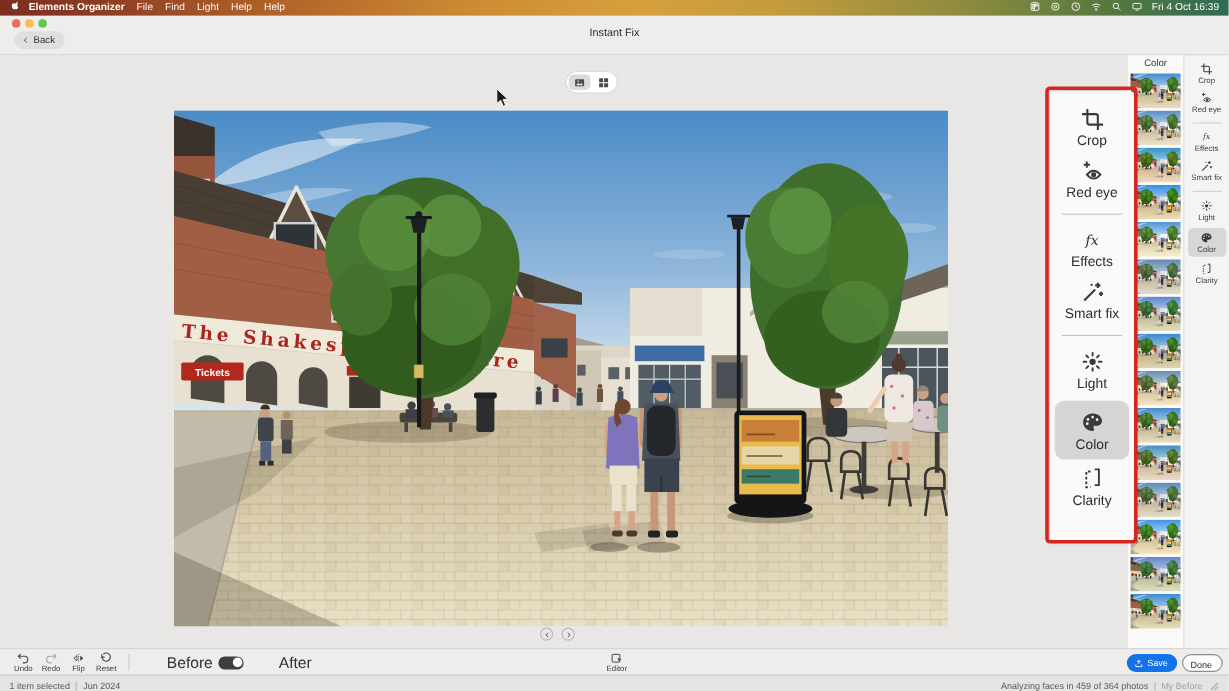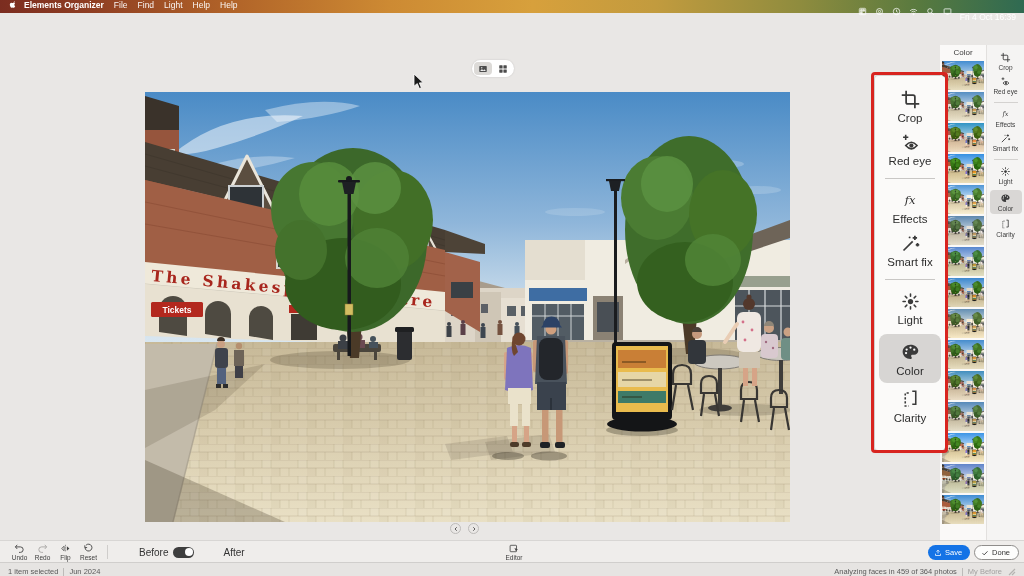--- a/index.html
+++ b/index.html
@@ -10,21 +10,21 @@
   
   .menubar{position:absolute;left:0;top:0;width:1024px;height:13px;display:flex;align-items:flex-start;
     background:linear-gradient(90deg,#7b2d20 0%,#8d3c22 8%,#b06228 22%,#cd8a33 38%,#d7a03c 52%,#c29b3e 64%,#8f8c3e 78%,#57793f 90%,#2f6a52 100%);
     color:#fff;font-size:8.5px;z-index:60;}
   .menubar .apple{margin:0 6px 0 9px;display:flex}
   .menubar .apple svg{width:9px;height:9px;fill:#fff}
   .menubar .appname{font-weight:bold;margin-right:10px;}
   .menubar .mitem{margin-right:10px;opacity:.95}
   .mright{margin-left:auto;display:flex;align-items:center;gap:8px;padding-right:8px;}
   .mright .mic svg{width:9px;height:9px;stroke:#fff;fill:none;stroke-width:2}
-  .mclock{white-space:nowrap;margin-top:12px;}
+  .mclock{white-space:nowrap;}
 
   
   .titlebar{position:absolute;left:0;top:13px;width:1024px;height:32px;background:#EFEDEB;border-bottom:1px solid #DCDAD8;z-index:50;}
   .lights{position:absolute;left:10px;top:3px;display:flex;gap:4.5px;}
   .tl{width:6.5px;height:6.5px;border-radius:50%;display:inline-block}
   .tl.r{background:#EC6A5E}.tl.y{background:#F5BF4F}.tl.g{background:#61C455}
   .backbtn{position:absolute;left:12px;top:13px;height:15px;padding:0 8px 0 6px;border:none;border-radius:8px;
     background:#E1DFDD;display:flex;align-items:center;gap:3px;font-size:8px;color:#2f2f2f;font-family:inherit;cursor:pointer;}
   .backbtn svg{width:7px;height:7px;stroke:#2f2f2f;stroke-width:2.4;fill:none}
   .wtitle{position:absolute;left:0;right:0;top:9px;text-align:center;font-size:9px;color:#2b2b2b;}
@@ -83,32 +83,32 @@
   .redbox{position:absolute;left:871px;top:72px;width:77px;height:381px;border:3px solid #D8241F;border-radius:4px;box-sizing:border-box;z-index:30;pointer-events:none;}
 
   
   .bottombar{position:absolute;left:0;top:540px;width:1024px;height:22px;background:#EFEDEB;border-top:1px solid #D8D6D4;z-index:40;}
   .bb-left{position:absolute;left:8px;top:1px;display:flex;align-items:center;height:20px;}
   .bbtn{width:23px;border:none;background:transparent;display:flex;flex-direction:column;align-items:center;gap:0;cursor:pointer;padding:0;font-family:inherit;}
   .bbtn svg{width:11px;height:11px;color:#444;stroke-width:2}
   .bbtn span{font-size:6.5px;color:#3c3c3c}
   .bbtn.dis svg{color:#A6A4A2}
   .vdiv{width:1px;height:14px;background:#CFCDCB;margin:0 7px;}
-  .togl-lbl{font-size:10px;color:#333;padding-left:24px;}
+  .togl-lbl{font-size:13px;color:#333;padding-left:24px;}
   .switch{width:21px;height:11px;background:#3E3E3E;border-radius:6px;margin:0 5px;position:relative;cursor:pointer;}
   .switch .knob{position:absolute;right:1.5px;top:1.5px;width:8px;height:8px;border-radius:50%;background:#FDFDFD;}
   .editorbtn{position:absolute;left:514px;top:2px;transform:translateX(-50%);border:none;background:transparent;display:flex;flex-direction:column;align-items:center;cursor:pointer;padding:0;font-family:inherit;}
   .editorbtn svg{width:11px;height:11px;color:#444}
   .editorbtn span{font-size:6.5px;color:#3c3c3c}
   .bb-right{position:absolute;right:5px;top:4px;display:flex;gap:4px;}
   .savebtn{height:15px;padding:0 8px 0 6px;border:none;border-radius:8px;background:#1473E6;color:#fff;font-size:7.5px;
     display:flex;align-items:center;gap:3px;cursor:pointer;font-family:inherit;}
   .savebtn svg{width:8px;height:8px;stroke:#fff;fill:none;stroke-width:2.2}
   .donebtn{height:15px;padding:0 8px 0 6px;border:1px solid #8F8D8B;border-radius:8px;background:#FDFDFC;color:#333;font-size:7.5px;
-    display:flex;align-items:center;gap:3px;cursor:pointer;font-family:inherit;box-sizing:border-box;}
+    display:flex;align-items:center;gap:3px;cursor:pointer;font-family:inherit;box-sizing:border-box;flex-direction:column;}
   .donebtn svg{width:8px;height:8px;stroke:#333;fill:none;stroke-width:2.4}
 
   
   .statusbar{position:absolute;left:0;top:562px;width:1024px;height:18px;background:#E6E4E2;border-top:1px solid #D0CECC;
     display:flex;align-items:center;padding:0 8px;box-sizing:border-box;font-size:7.5px;color:#5a5a5a;z-index:40;}
   .sdiv{width:1px;height:8px;background:#BDBBB9;margin:0 5px;display:inline-block}
   .sright{margin-left:auto;display:flex;align-items:center;}
   .cat{color:#A3A1A0}
   .grip{margin-left:6px;}
   .grip svg{width:8px;height:8px;stroke:#B5B3B1;stroke-width:1.2}
@@ -536,20 +536,34 @@
         </span>
       <span class="mic">
           <svg viewBox="0 0 24 24">
             <use href="#sym-monitor"></use>
           </svg>
         </span>
       <span class="mclock">Fri 4 Oct 16:39</span>
     </span>
   </div>
 
+  <div class="titlebar">
+    <div class="lights">
+      <i class="tl r"></i>
+      <i class="tl y"></i>
+      <i class="tl g"></i>
+    </div>
+    <button class="backbtn">
+      <svg viewBox="0 0 24 24">
+          <use href="#sym-chevL"></use>
+        </svg>
+      <span>Back</span>
+    </button>
+    <div class="wtitle">Instant Fix</div>
+  </div>
 
   <div class="viewtoggle">
     <button class="vt sel">
         <svg viewBox="0 0 24 24">
           <use href="#sym-photo"></use>
         </svg>
       </button>
     <button class="vt">
         <svg viewBox="0 0 24 24">
           <use href="#sym-grid"></use>

